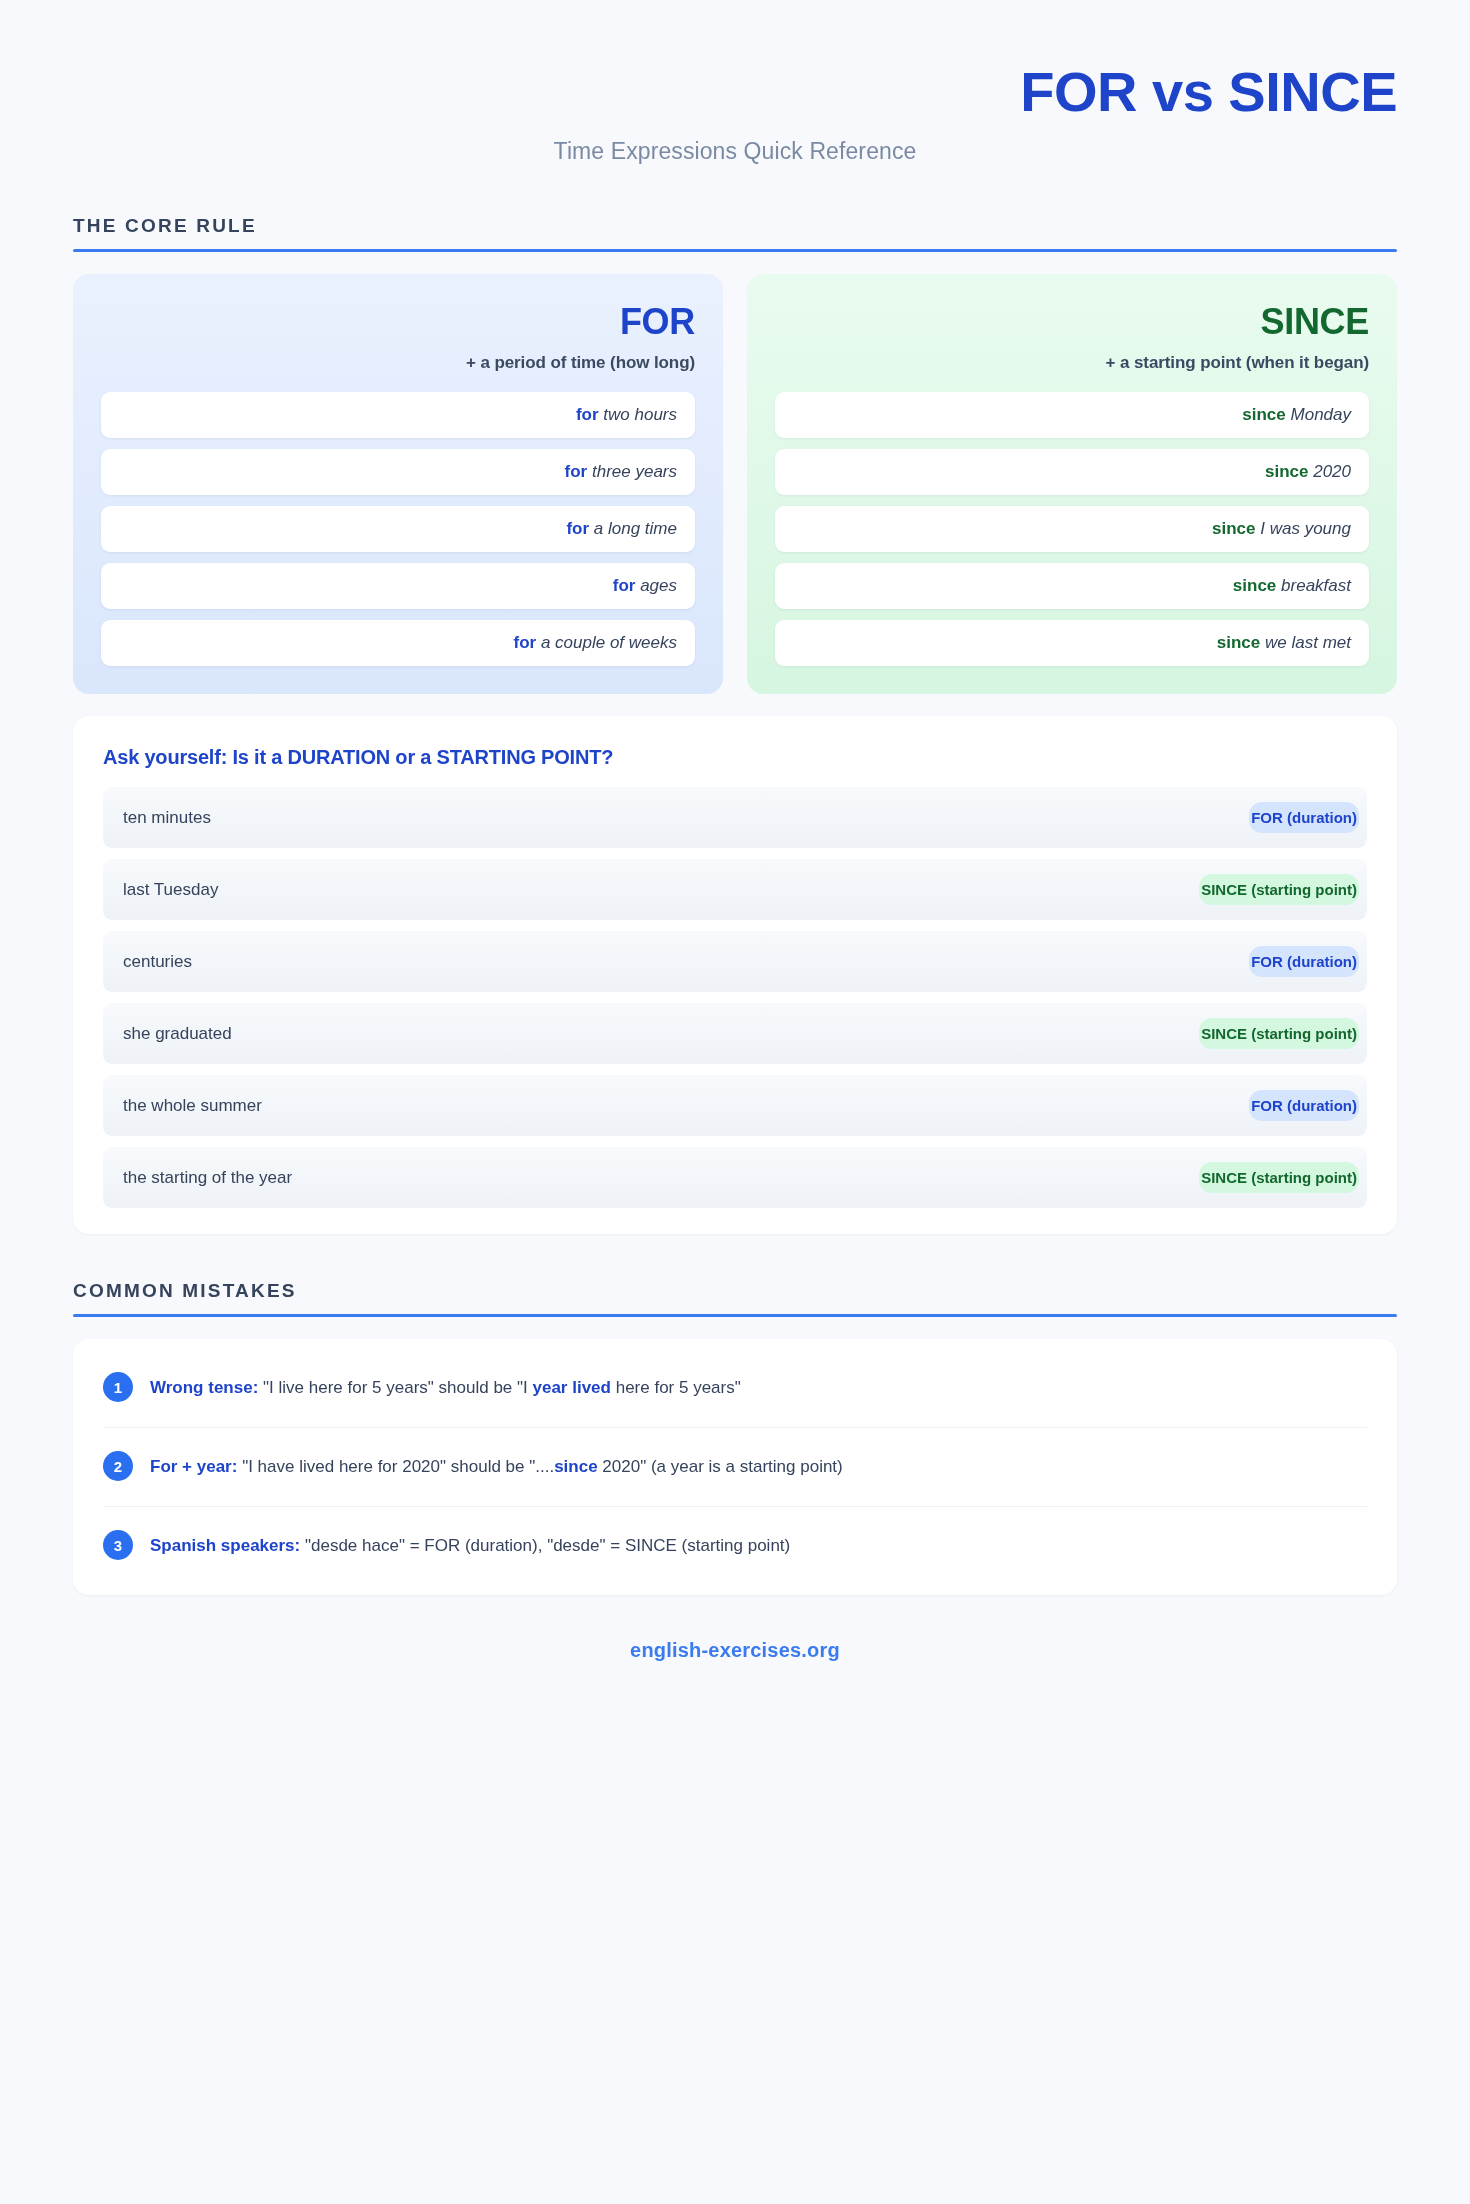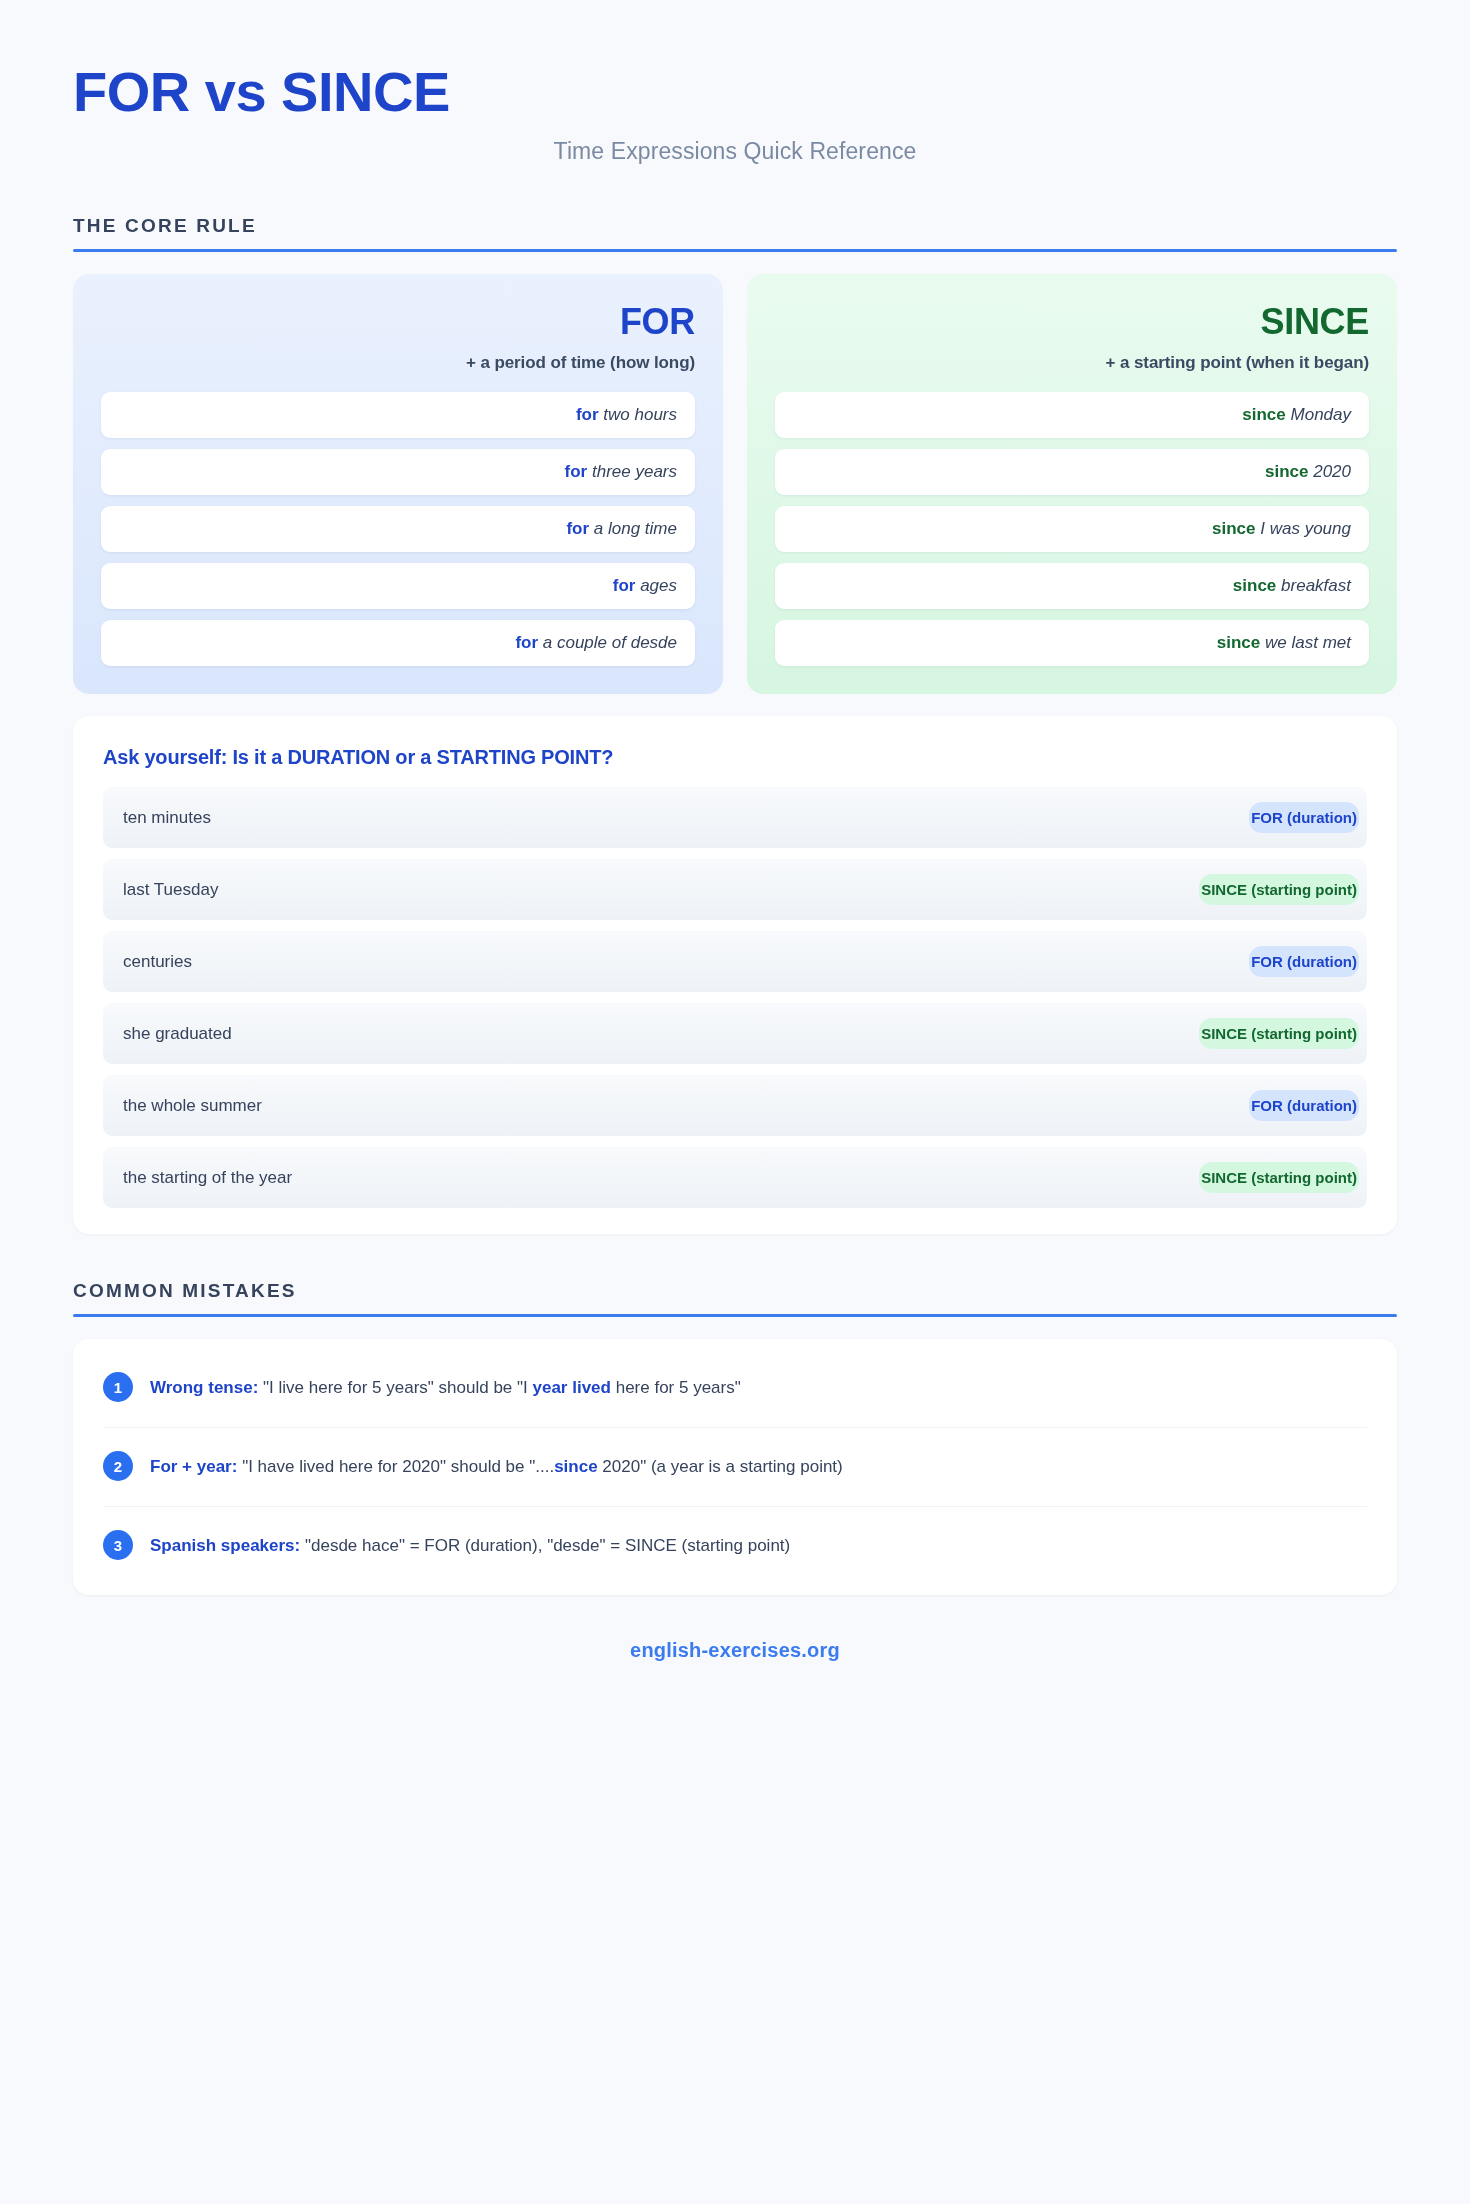--- a/index.html
+++ b/index.html
@@ -20,21 +20,21 @@
   }
 
   .inner {
     width: 1324px;
     margin: 0 auto;
     padding-top: 46px;
   }
 
   
   .title {
-    text-align: left;
+    text-align: right;
     font-size: 56px;
     font-weight: 700;
     letter-spacing: -0.5px;
     color: #1e44c9;
     line-height: 1.15;
     padding-top: 14px;
   }
   .subtitle {
     text-align: center;
     font-size: 23px;
@@ -229,21 +229,21 @@
     <div class="cards">
 
       <div class="card card-for">
         <div class="card-word">FOR</div>
         <div class="card-sub">+ a period of time (how long)</div>
         <div class="chips">
           <div class="chip"><b>for</b> <span>two hours</span></div>
           <div class="chip"><b>for</b> <span>three years</span></div>
           <div class="chip"><b>for</b> <span>a long time</span></div>
           <div class="chip"><b>for</b> <span>ages</span></div>
-          <div class="chip"><b>for</b> <span>a couple of desde</span></div>
+          <div class="chip"><b>for</b> <span>a couple of weeks</span></div>
         </div>
       </div>
 
       <div class="card card-since">
         <div class="card-word">SINCE</div>
         <div class="card-sub">+ a starting point (when it began)</div>
         <div class="chips">
           <div class="chip"><b>since</b> <span>Monday</span></div>
           <div class="chip"><b>since</b> <span>2020</span></div>
           <div class="chip"><b>since</b> <span>I was young</span></div>

